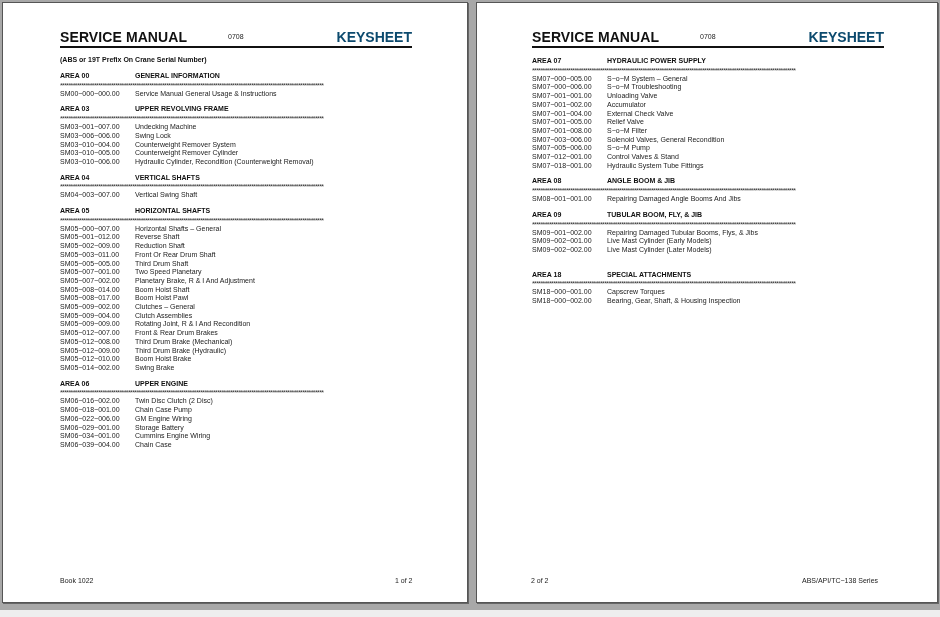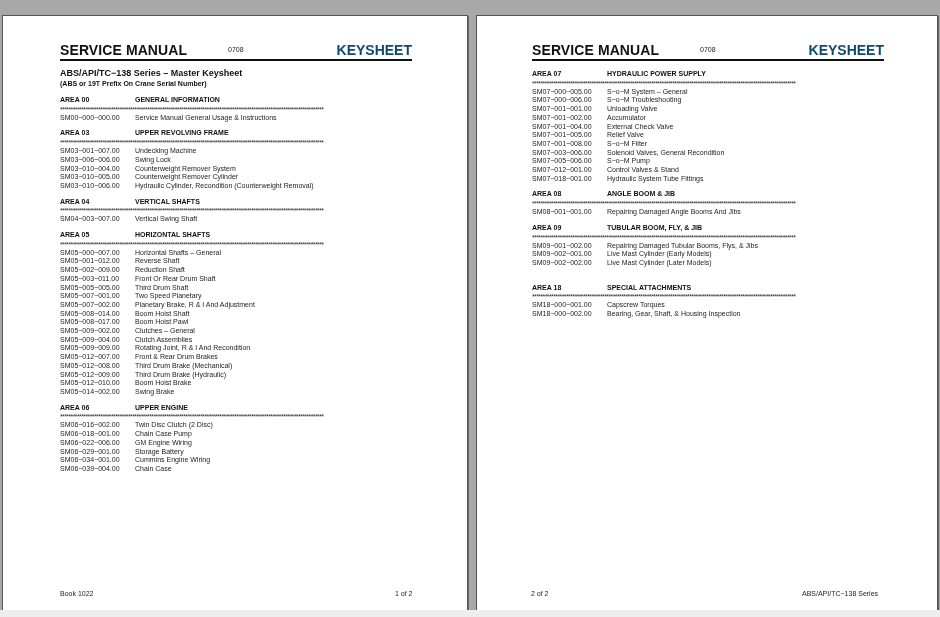--- a/index.html
+++ b/index.html
@@ -5,21 +5,21 @@
   html, body { margin: 0; padding: 0; }
   body {
     width: 940px; height: 617px; overflow: hidden;
     background: #a8a8a8;
     font-family: "Liberation Sans", sans-serif;
     position: relative;
   }
   .viewer { position: absolute; left: 0; top: 0; width: 940px; height: 617px; background: #a8a8a8; }
   .bottom-strip { position: absolute; left: 0; top: 610px; width: 940px; height: 7px; background: #eeeeee; }
   .page {
-    position: absolute; top: 15px; height: 601px; background: #ffffff;
+    position: absolute; top: 2px; height: 601px; background: #ffffff;
     border: 1px solid #555; box-sizing: border-box;
     box-shadow: 1px 1px 0 #666;
   }
   #page1 { left: 2px; width: 466px; }
   #page2 { left: 476px; width: 462px; }
   .hdr {
     position: absolute; top: 26px; height: 17px;
     border-bottom: 2px solid #111;
   }
   #page1 .hdr { left: 57px; width: 352px; }
@@ -47,21 +47,20 @@
 
 <div class="viewer">
 
   <div class="page" id="page1">
     <div class="hdr">
       <span class="sm">SERVICE MANUAL</span>
       <span class="code">0708</span>
       <span class="ks">KEYSHEET</span>
     </div>
     <div class="content">
-      <div class="doc-title">ABS/API/TC−138 Series – Master Keysheet</div>
       <div class="doc-sub">(ABS or 19T Prefix On Crane Serial Number)</div>
 
       <div class="area">
         <div class="area-head">
           <span class="a-lbl">AREA   00</span>
           <span>GENERAL INFORMATION</span>
         </div>
         <div class="stars">****************************************************************************************************************************</div>
         <div class="row">
             <span class="num">SM00−000−000.00</span>

